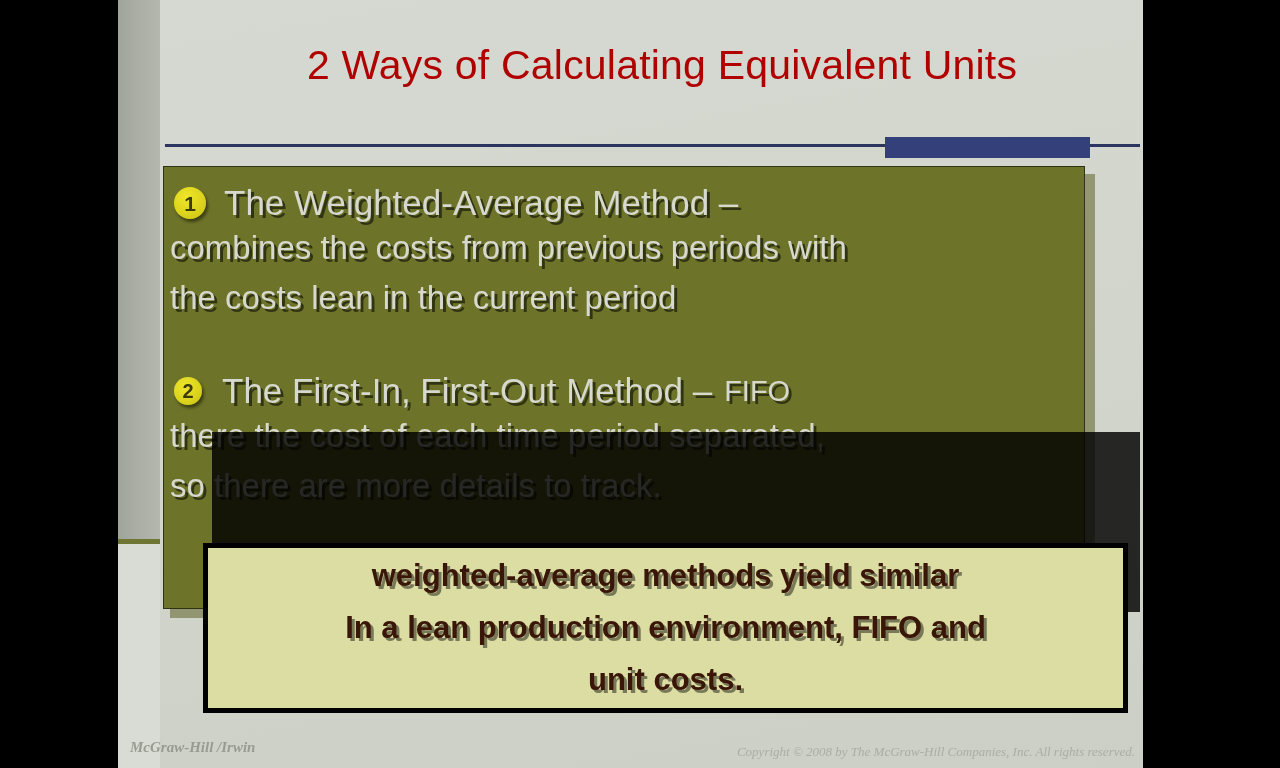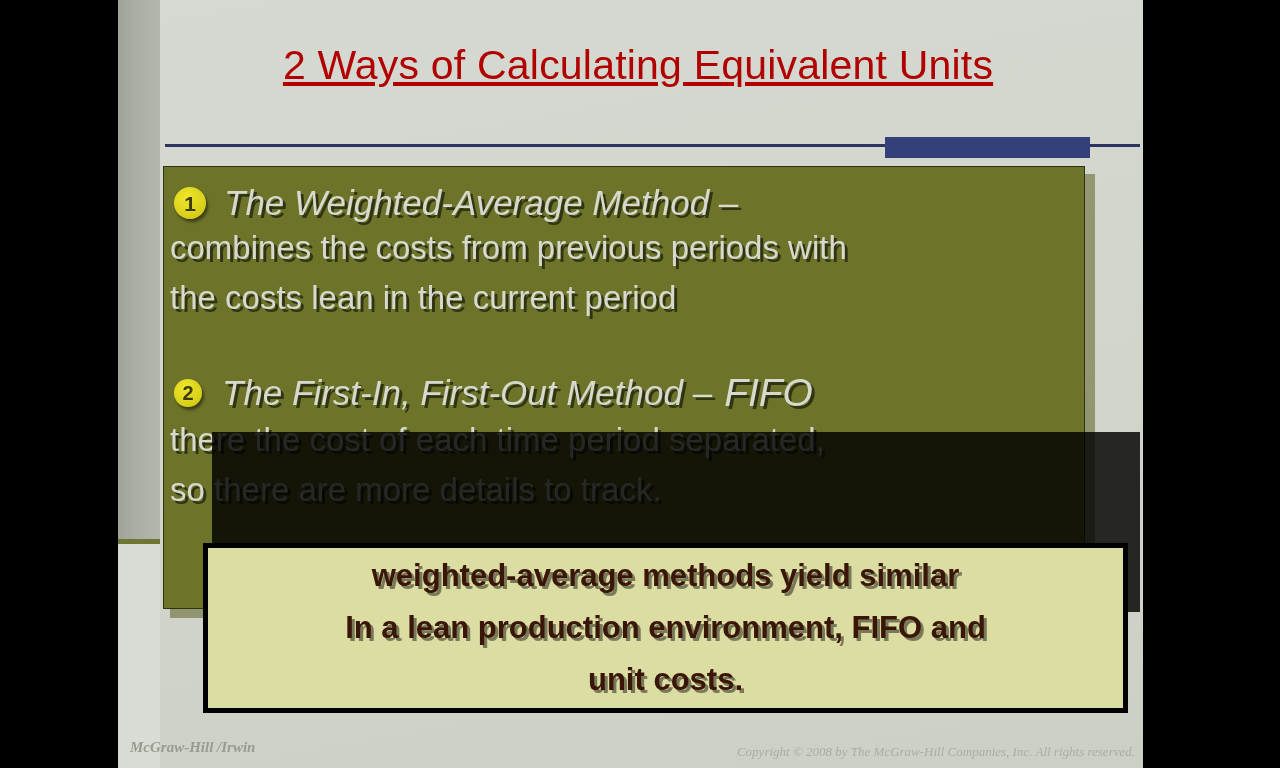--- a/index.html
+++ b/index.html
@@ -54,31 +54,30 @@
     left: 0px;
     top: 544px;
     width: 42px;
     height: 224px;
     background: #d9dcd4;
   }
 
   
   .title {
     position: absolute;
-    left: 40px;
+    left: 64px;
     top: 42px;
     width: 960px;
     text-align: center;
     color: #b00000;
     font-size: 41px;
     font-weight: 400;
     letter-spacing: 0.2px;
     white-space: nowrap;
     font-family: "Liberation Sans", sans-serif;
-    text-decoration: underline;
   }
 
   
   .navy-rule {
     position: absolute;
     left: 47px;
     top: 144px;
     width: 975px;
     height: 3px;
     background: #2c3560;
@@ -137,26 +136,25 @@
   .badge-lg { width: 32px; height: 32px; font-size: 21px; line-height: 1; }
   .badge-sm { width: 28px; height: 28px; font-size: 20px; line-height: 1; }
 
   .head-text {
     color: #d7d9cf;
     font-size: 35px;
     font-weight: 400;
     text-shadow: 3px 3px 0px rgba(0,0,0,0.55);
     white-space: nowrap;
     font-family: "Liberation Sans", sans-serif;
-    font-style: italic;
   }
   .head-1 { margin-left: 18px; }
   .head-2 { margin-left: 20px; }
   .head-small {
-    font-size: 39px;
+    font-size: 29px;
   }
 
   .body-text {
     color: #d7d9cf;
     font-size: 33px;
     font-weight: 400;
     line-height: 50px;
     text-shadow: 3px 3px 0px rgba(0,0,0,0.55);
     padding-left: 6px;
     white-space: nowrap;

